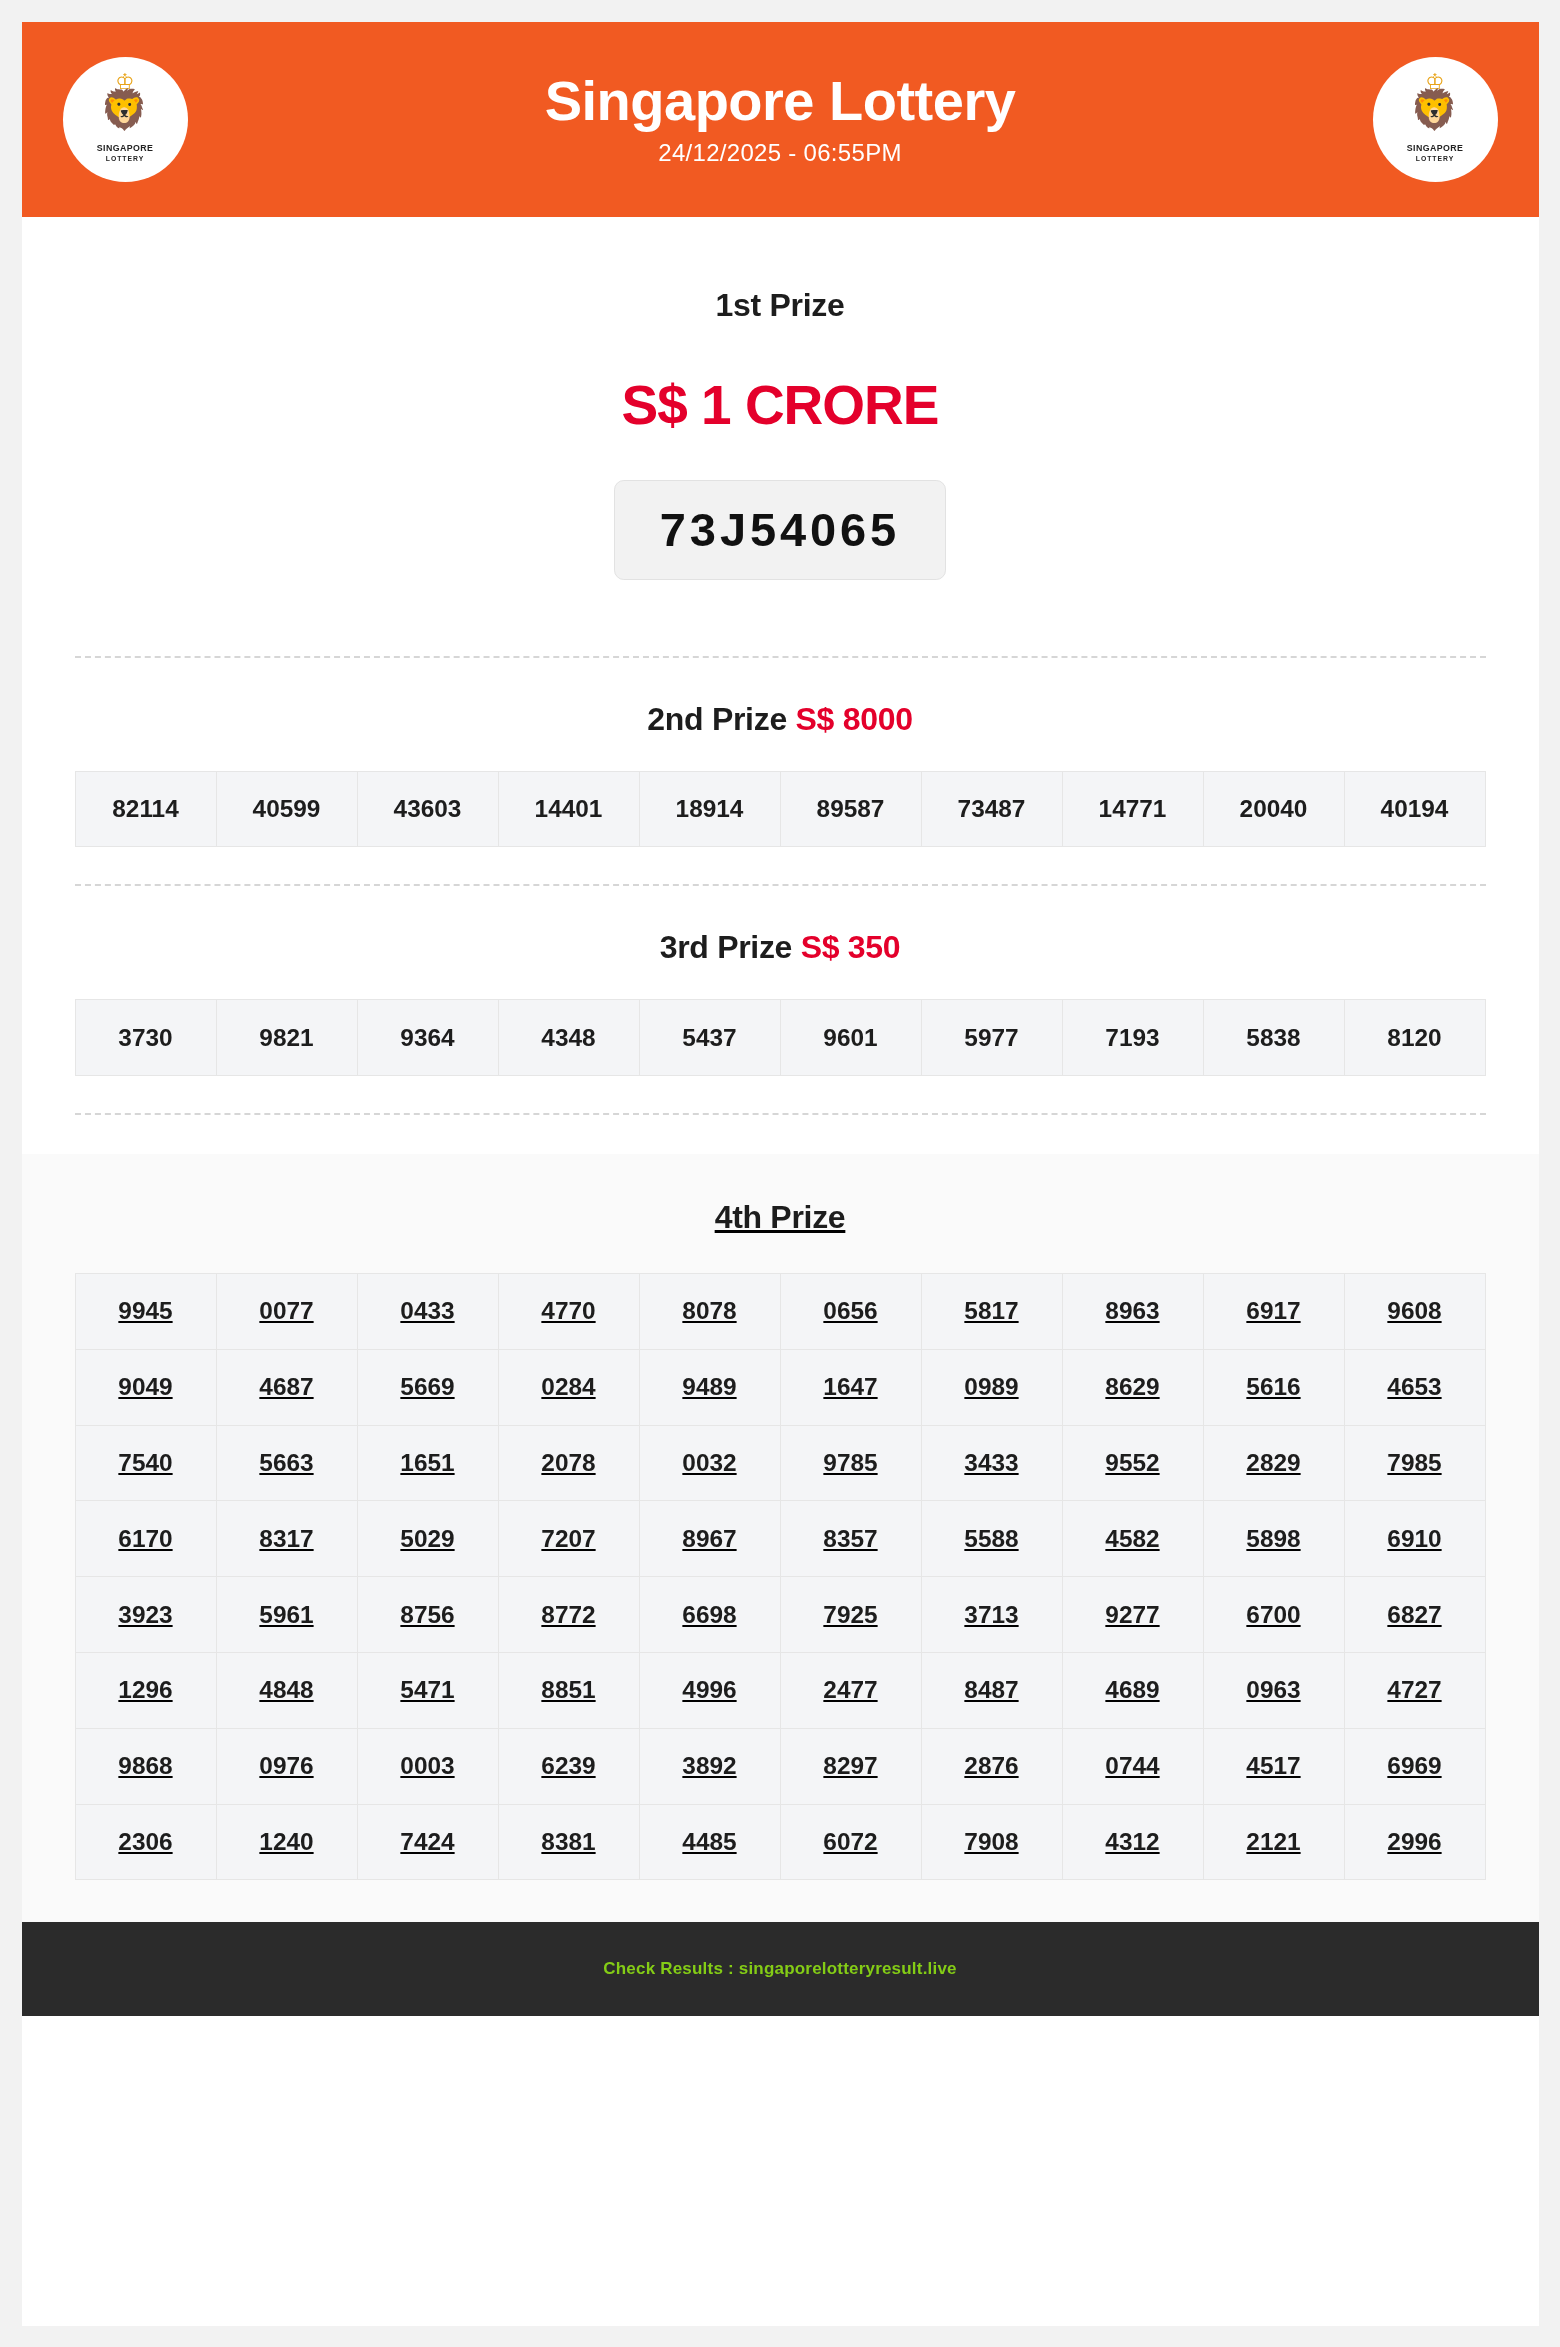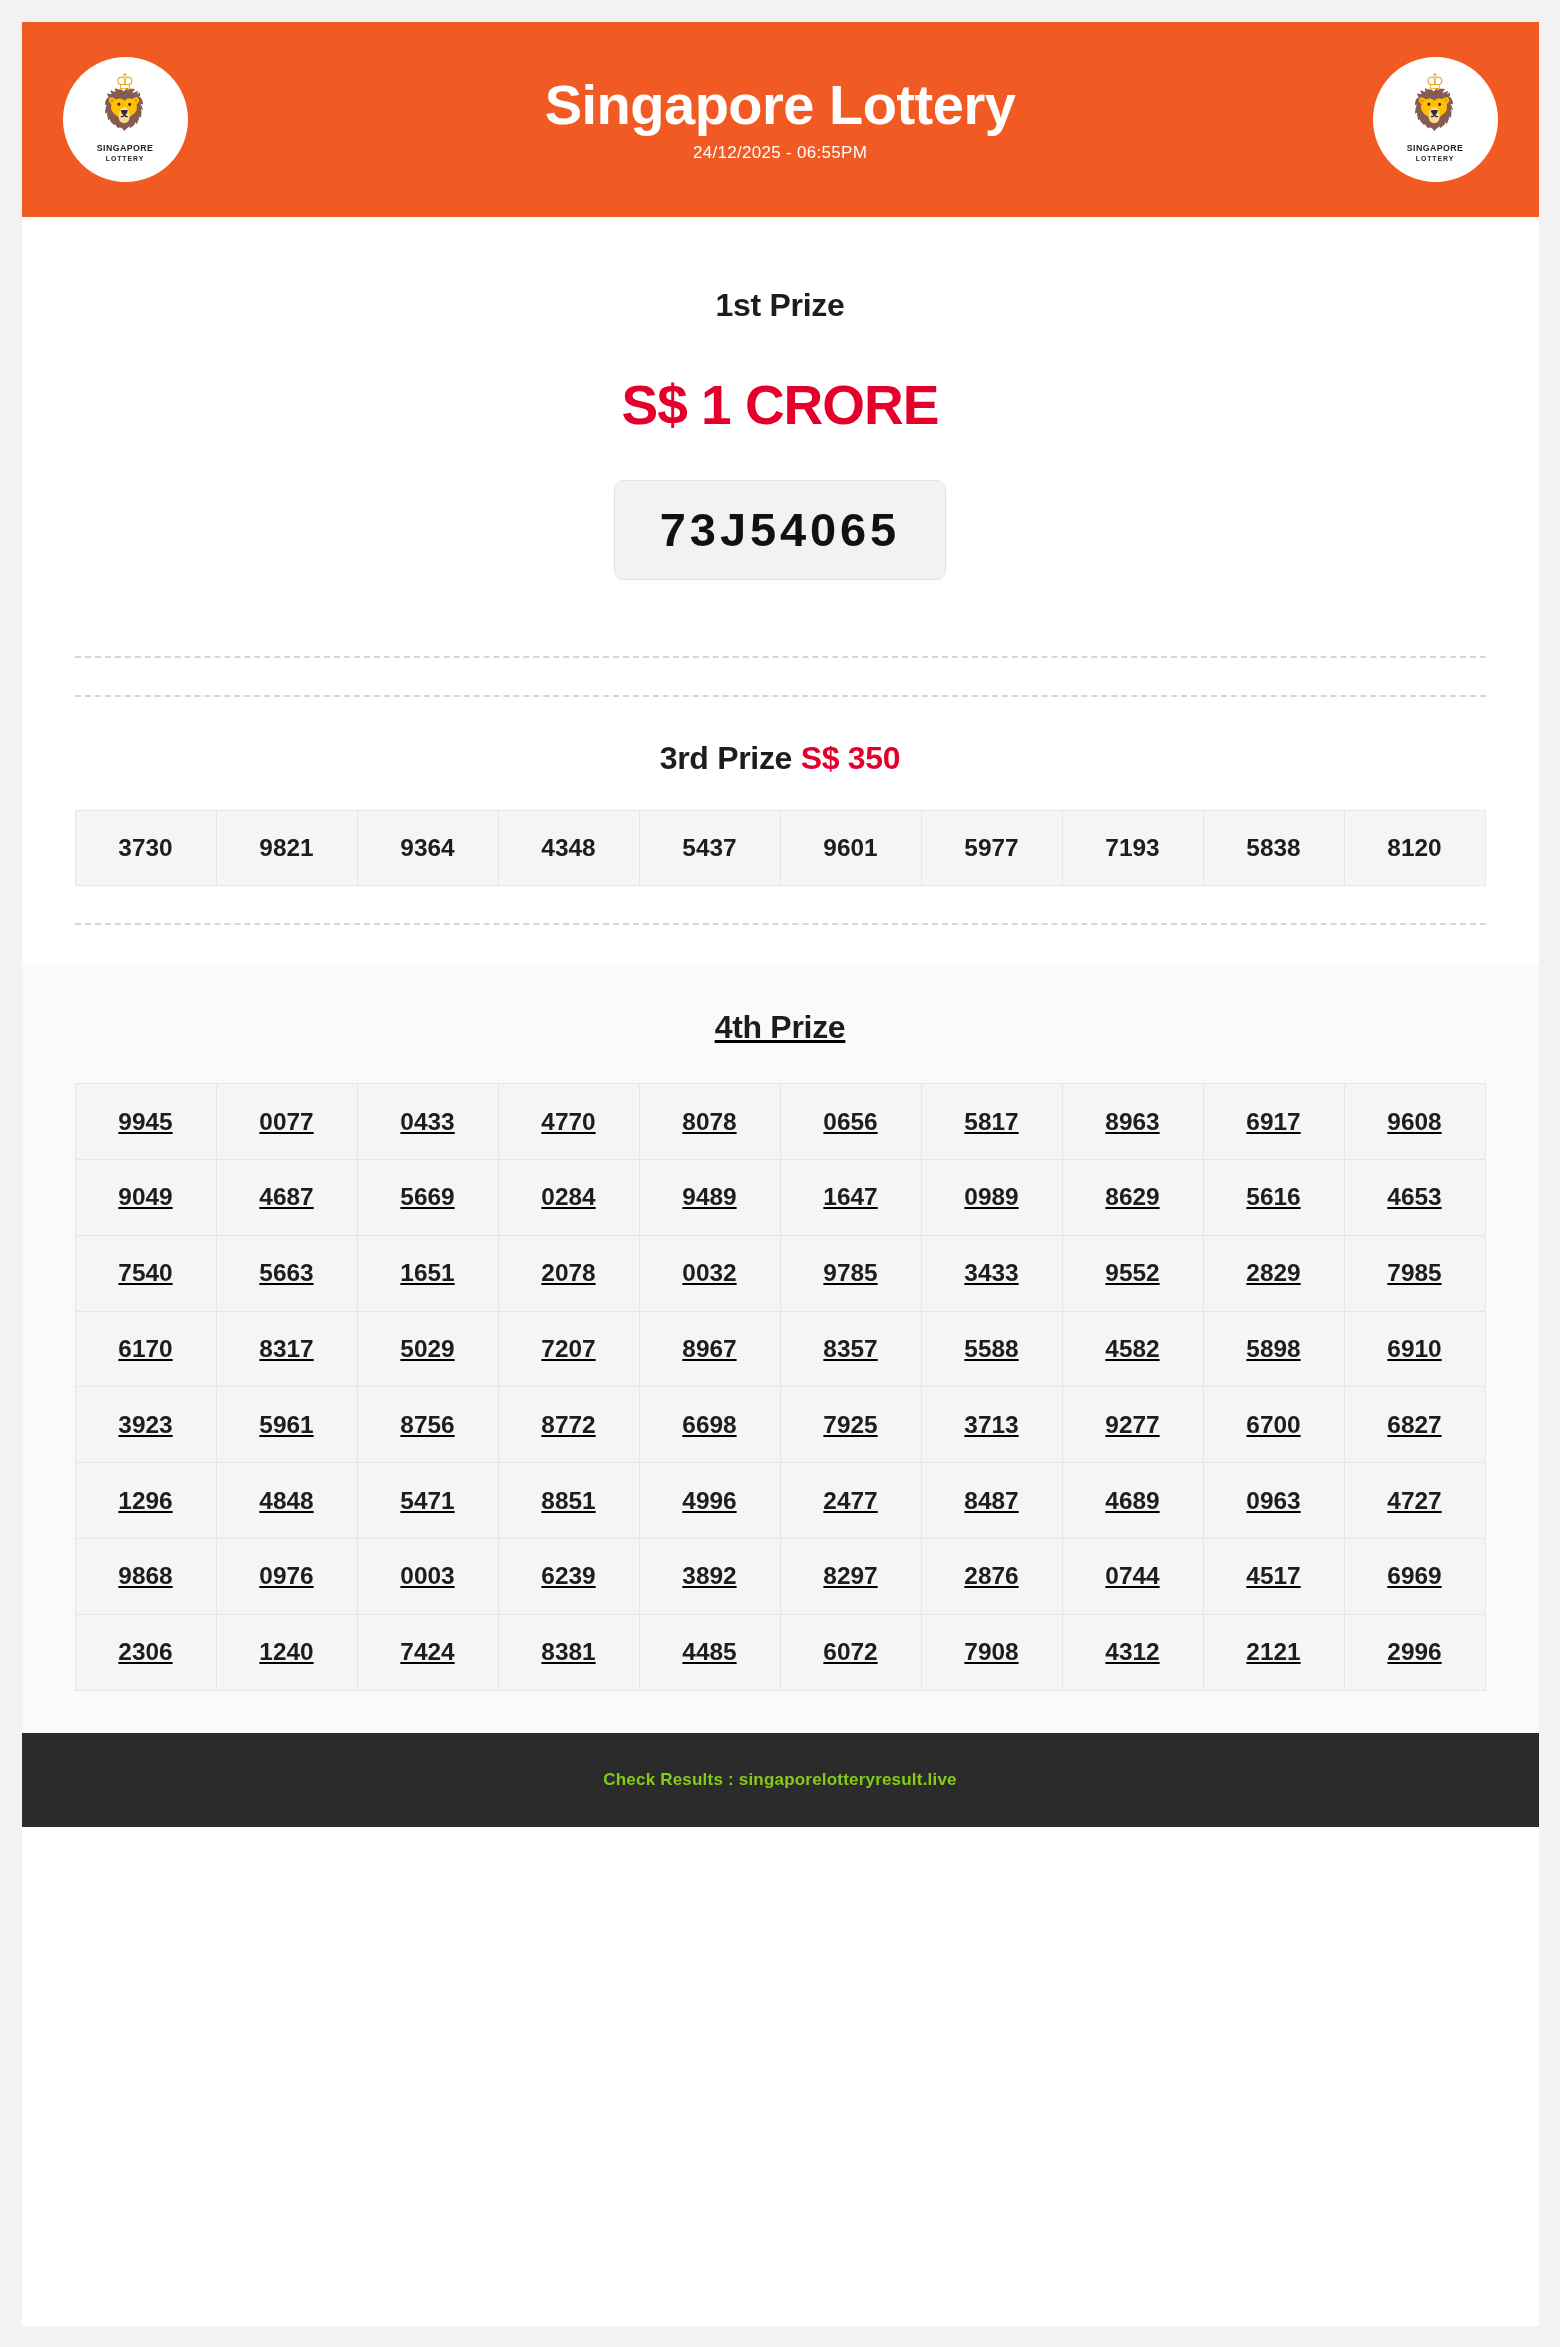--- a/index.html
+++ b/index.html
@@ -74,21 +74,21 @@
     text-align: center;
     color: #ffffff;
   }
   .header-title {
     font-size: 56px;
     font-weight: bold;
     letter-spacing: -0.5px;
     line-height: 59px;
   }
   .header-sub {
-    font-size: 17px;
+    font-size: 24px;
     margin-top: 9.8px;
     letter-spacing: 0.3px;
   }
 
   
   .body {
     padding: 0;
     background: #fff;
   }
   .section {
@@ -213,20 +213,37 @@
       <div class="section first-block">
         <div class="sec-title">1st Prize</div>
         <div class="first-amount">S$ 1 CRORE</div>
         <div class="first-number-wrap">
           <div class="first-number">73J54065</div>
         </div>
       </div>
 
       <hr class="divider">
 
+      <div class="section sec2">
+        <div class="sec-title">
+          <span>2nd Prize </span><span class="amount">S$ 8000</span>
+        </div>
+        <div class="grid" id="grid-2">
+            <div class="cell">82114</div>
+            <div class="cell">40599</div>
+            <div class="cell">43603</div>
+            <div class="cell">14401</div>
+            <div class="cell">18914</div>
+            <div class="cell">89587</div>
+            <div class="cell">73487</div>
+            <div class="cell">14771</div>
+            <div class="cell">20040</div>
+            <div class="cell">40194</div>
+          </div>
+      </div>
 
       <hr class="divider">
 
       <div class="section sec3">
         <div class="sec-title">
           <span>3rd Prize </span><span class="amount">S$ 350</span>
         </div>
         <div class="grid" id="grid-3">
             <div class="cell">3730</div>
             <div class="cell">9821</div>

